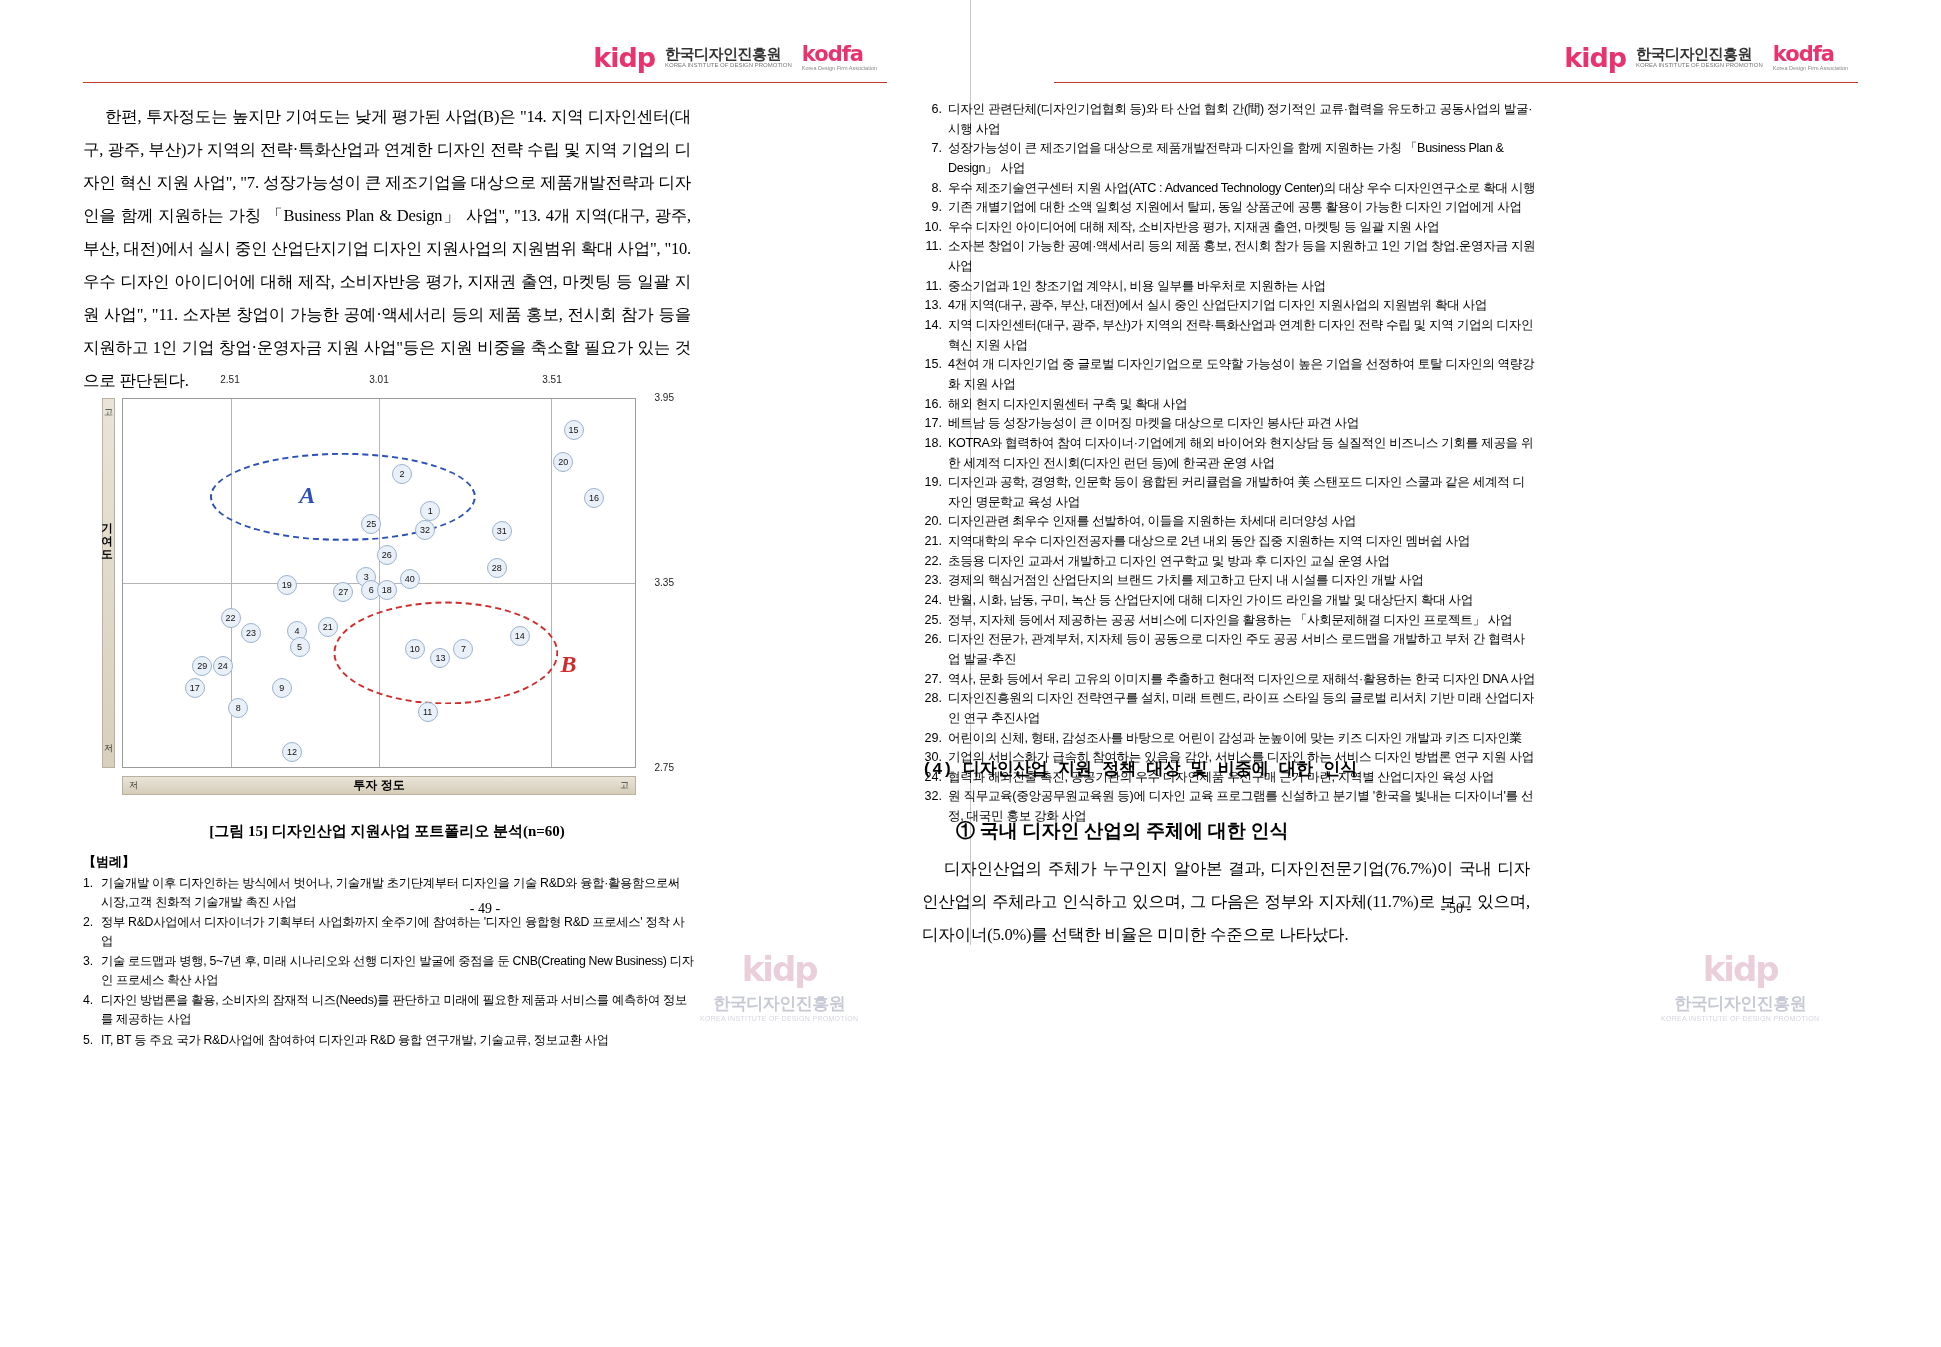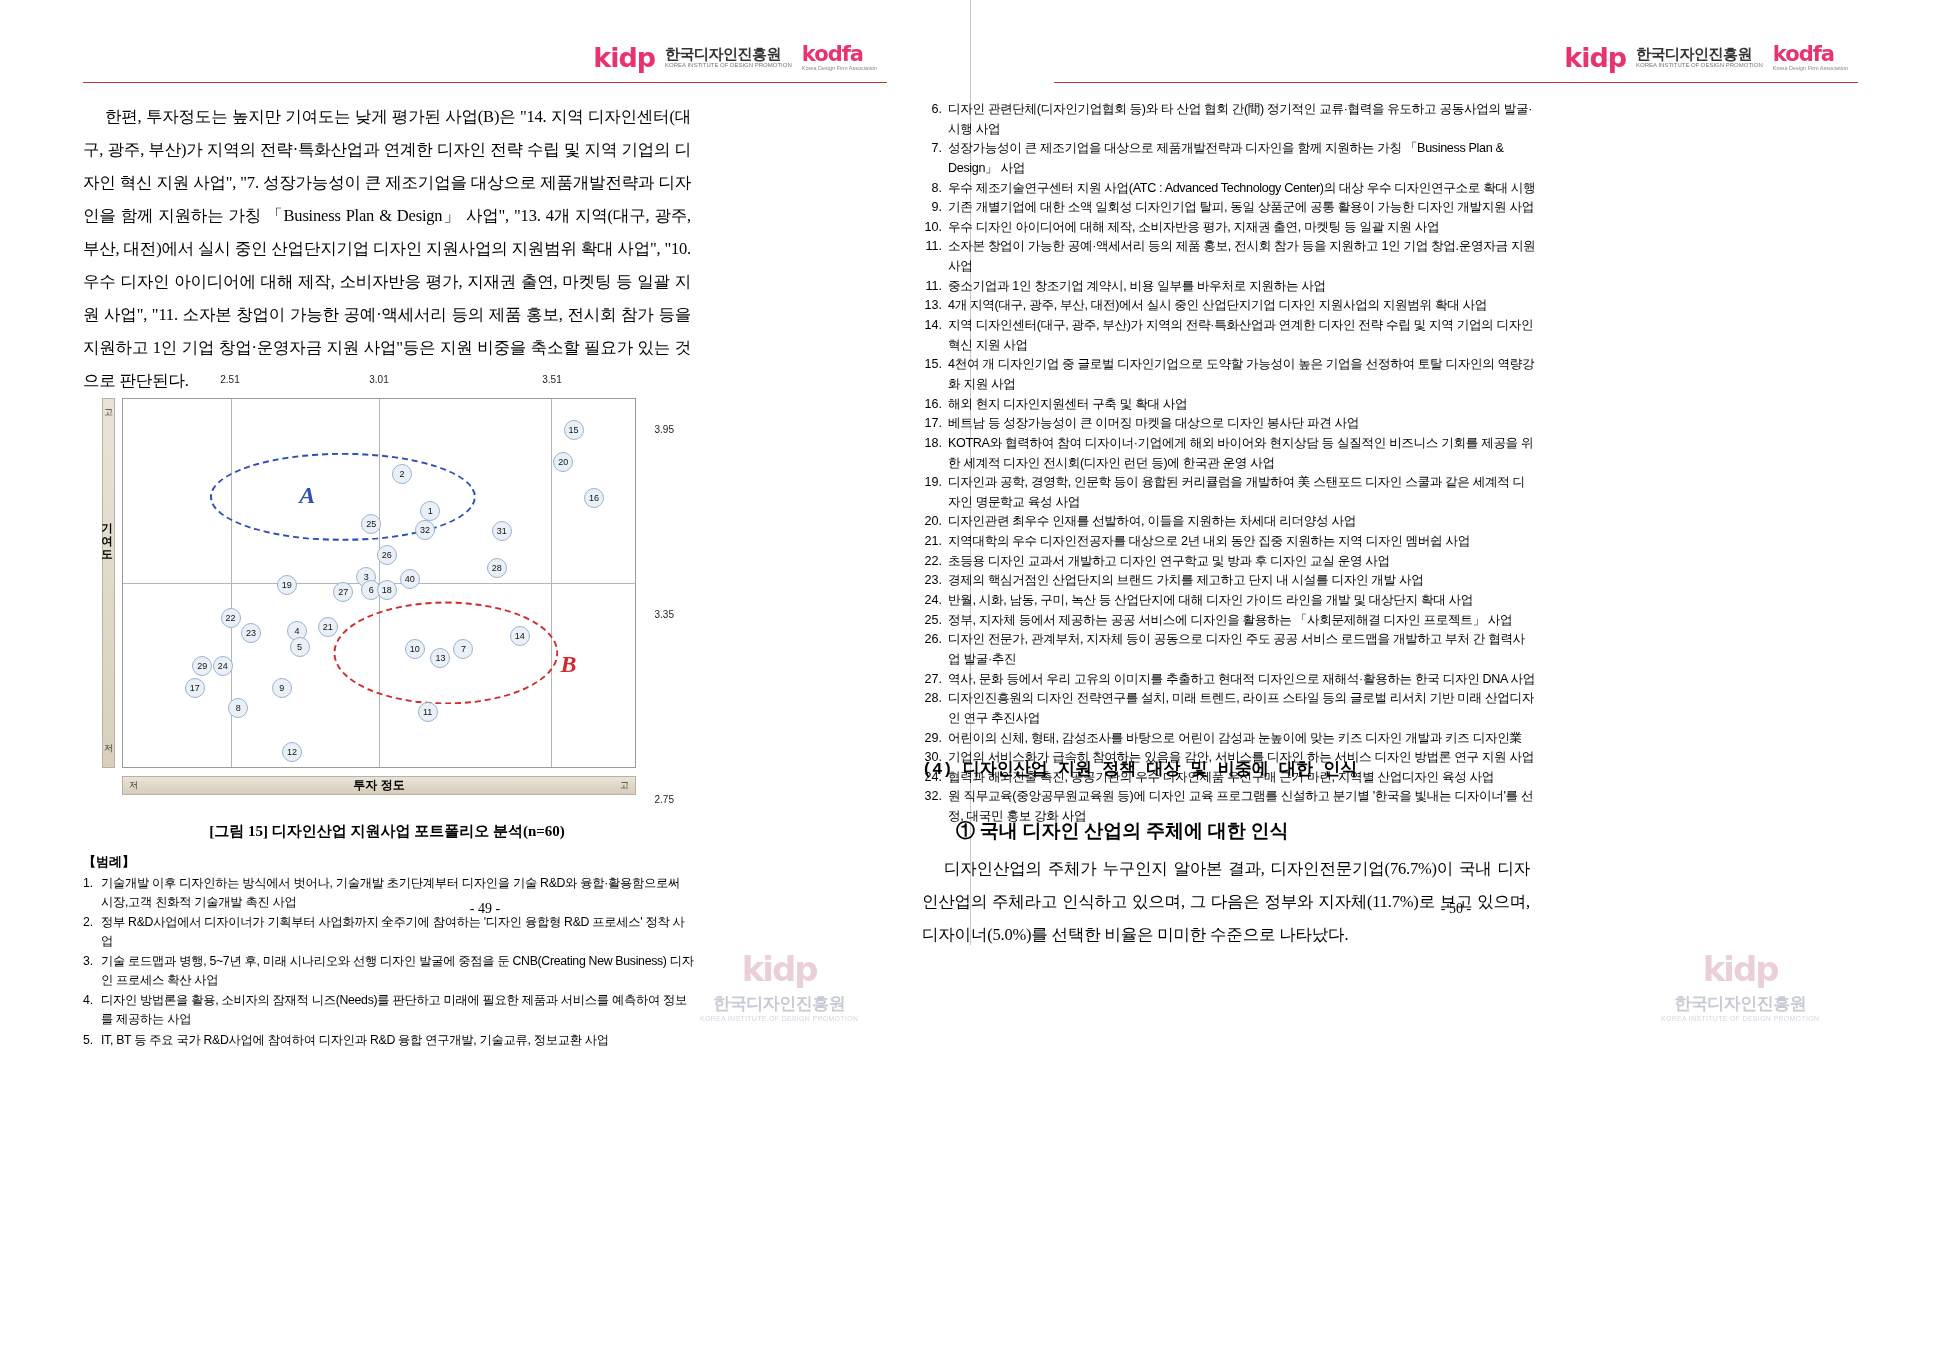--- a/index.html
+++ b/index.html
@@ -105,21 +105,20 @@
     top: 6px;
     font-size: 10px;
     color: #222;
     transform: translateX(-50%);
   }
   .tick-right {
     position: absolute;
     right: -2px;
     font-size: 10px;
     color: #222;
-    margin-top: 32px;
   }
   .axis-y-label {
     position: absolute;
     left: 0px; top: 100px;
     width: 14px;
     font-size: 11.5px;
     font-weight: bold;
     color: #000;
     line-height: 1.15;
     text-align: center;
@@ -409,21 +408,21 @@
       <div class="nl-item">
           <span class="nl-num">7.</span>
           <span class="nl-txt">성장가능성이 큰 제조기업을 대상으로 제품개발전략과 디자인을 함께 지원하는 가칭 「Business Plan &amp; Design」 사업</span>
         </div>
       <div class="nl-item">
           <span class="nl-num">8.</span>
           <span class="nl-txt">우수 제조기술연구센터 지원 사업(ATC : Advanced Technology Center)의 대상 우수 디자인연구소로 확대 시행</span>
         </div>
       <div class="nl-item">
           <span class="nl-num">9.</span>
-          <span class="nl-txt">기존 개별기업에 대한 소액 일회성 디자인기업 탈피, 동일 상품군에 공통 활용이 가능한 디자인 개발지원 사업</span>
+          <span class="nl-txt">기존 개별기업에 대한 소액 일회성 지원에서 탈피, 동일 상품군에 공통 활용이 가능한 디자인 기업에게 사업</span>
         </div>
       <div class="nl-item">
           <span class="nl-num">10.</span>
           <span class="nl-txt">우수 디자인 아이디어에 대해 제작, 소비자반응 평가, 지재권 출연, 마켓팅 등 일괄 지원 사업</span>
         </div>
       <div class="nl-item">
           <span class="nl-num">11.</span>
           <span class="nl-txt">소자본 창업이 가능한 공예·액세서리 등의 제품 홍보, 전시회 참가 등을 지원하고 1인 기업 창업.운영자금 지원 사업</span>
         </div>
       <div class="nl-item">

